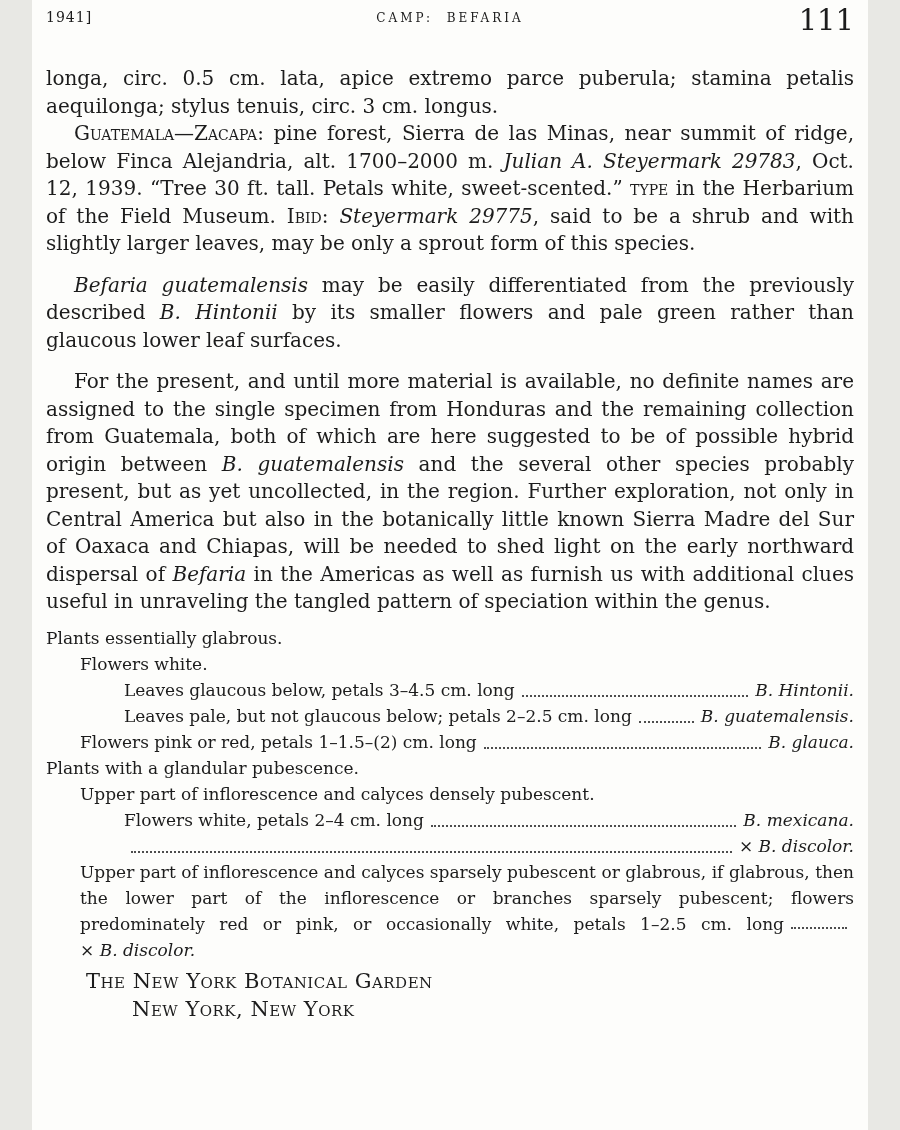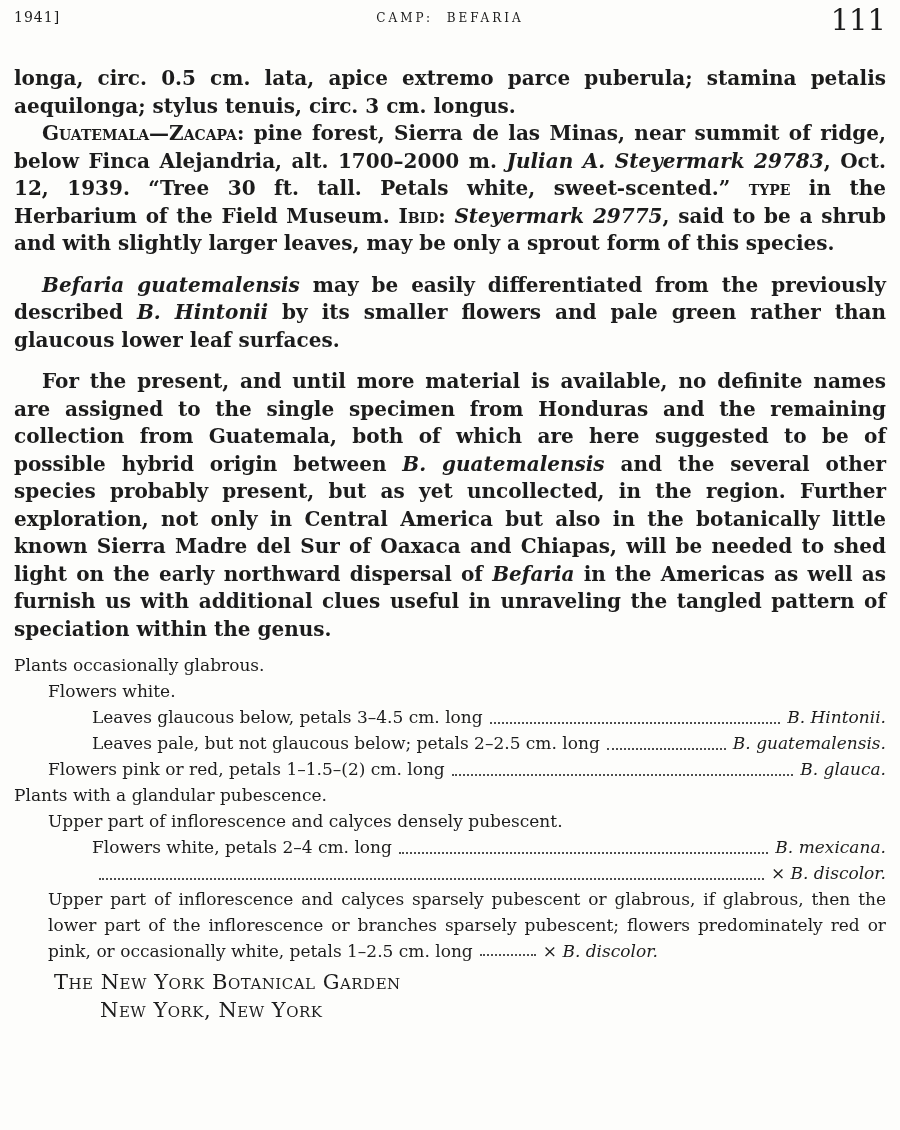--- a/index.html
+++ b/index.html
@@ -2,40 +2,40 @@
 <html><head>
 <meta charset="utf-8">
 <style>
   html, body { margin: 0; padding: 0; }
   body {
     background: #e8e8e4;
     font-family: "DejaVu Serif", "Liberation Serif", serif;
   }
   .page {
     position: relative;
-    width: 900px;
+    width: 836px;
     height: 1130px;
     margin: 0 auto;
     background: #fdfdfb;
     color: #1c1c1c;
     overflow: hidden;
     box-sizing: border-box;
     padding: 6px 14px 0 14px;
   }
   
   .hdr {
     display: grid;
     grid-template-columns: 1fr auto 1fr;
     align-items: flex-start;
   }
   .hdr-year { font-size: 14px; letter-spacing: 1px; padding-top: 3px; }
   .hdr-title { font-size: 12px; letter-spacing: 3px; padding-top: 5px; white-space: pre; text-align: center; }
   .hdr-page { font-size: 29px; text-align: right; line-height: 1; }
   
-  #paragraphs { margin-top: 30px; font-size: 20px; line-height: 27.5px; text-align: justify; font-weight: bold; }
+  #paragraphs { margin-top: 30px; font-size: 20px; line-height: 27.5px; text-align: justify; }
   p.para { margin: 0; }
   p.para.gap { margin-top: 14px; }
   p.para.indent { text-indent: 28px; }
   .it { font-style: italic; }
   .sc { font-variant: small-caps; }
   
   .key-title {
     margin-top: 56px;
     text-align: center;
     font-size: 14.5px;
@@ -83,21 +83,21 @@
 
   <div id="paragraphs">
       <p class="para"><span>longa, circ. 0.5 cm. lata, apice extremo parce puberula; stamina petalis aequilonga; stylus tenuis, circ. 3 cm. longus.</span></p>
       <p class="para indent"><span class="sc">Guatemala—Zacapa</span><span>: pine forest, Sierra de las Minas, near summit of ridge, below Finca Alejandria, alt. 1700–2000 m. </span><span class="it">Julian A. Steyermark 29783</span><span>, Oct. 12, 1939. “Tree 30 ft. tall. Petals white, sweet-scented.” </span><span class="sc">type</span><span> in the Herbarium of the Field Museum. </span><span class="sc">Ibid</span><span>: </span><span class="it">Steyermark 29775</span><span>, said to be a shrub and with slightly larger leaves, may be only a sprout form of this species.</span></p>
       <p class="para indent gap"><span class="it">Befaria guatemalensis</span><span> may be easily differentiated from the previously described </span><span class="it">B. Hintonii</span><span> by its smaller flowers and pale green rather than glaucous lower leaf surfaces.</span></p>
       <p class="para indent gap"><span>For the present, and until more material is available, no definite names are assigned to the single specimen from Honduras and the remaining collection from Guatemala, both of which are here suggested to be of possible hybrid origin between </span><span class="it">B. guatemalensis</span><span> and the several other species probably present, but as yet uncollected, in the region. Further exploration, not only in Central America but also in the botanically little known Sierra Madre del Sur of Oaxaca and Chiapas, will be needed to shed light on the early northward dispersal of </span><span class="it">Befaria</span><span> in the Americas as well as furnish us with additional clues useful in unraveling the tangled pattern of speciation within the genus.</span></p>
     </div>
 
   <section>
     <div id="key-lines">
-        <div class="key-line lvl0"><span class="key-text">Plants occasionally glabrous.</span></div>
+        <div class="key-line lvl0"><span class="key-text">Plants essentially glabrous.</span></div>
         <div class="key-line lvl1"><span class="key-text">Flowers white.</span></div>
         <div class="key-line lvl2 entry">
           <span class="key-text">Leaves glaucous below, petals 3–4.5 cm. long</span>
           <span class="leader"></span>
           <span class="species it">B. Hintonii.</span>
         </div>
         <div class="key-line lvl2 entry">
           <span class="key-text">Leaves pale, but not glaucous below; petals 2–2.5 cm. long</span>
           <span class="leader"></span>
           <span class="species it">B. guatemalensis.</span>

